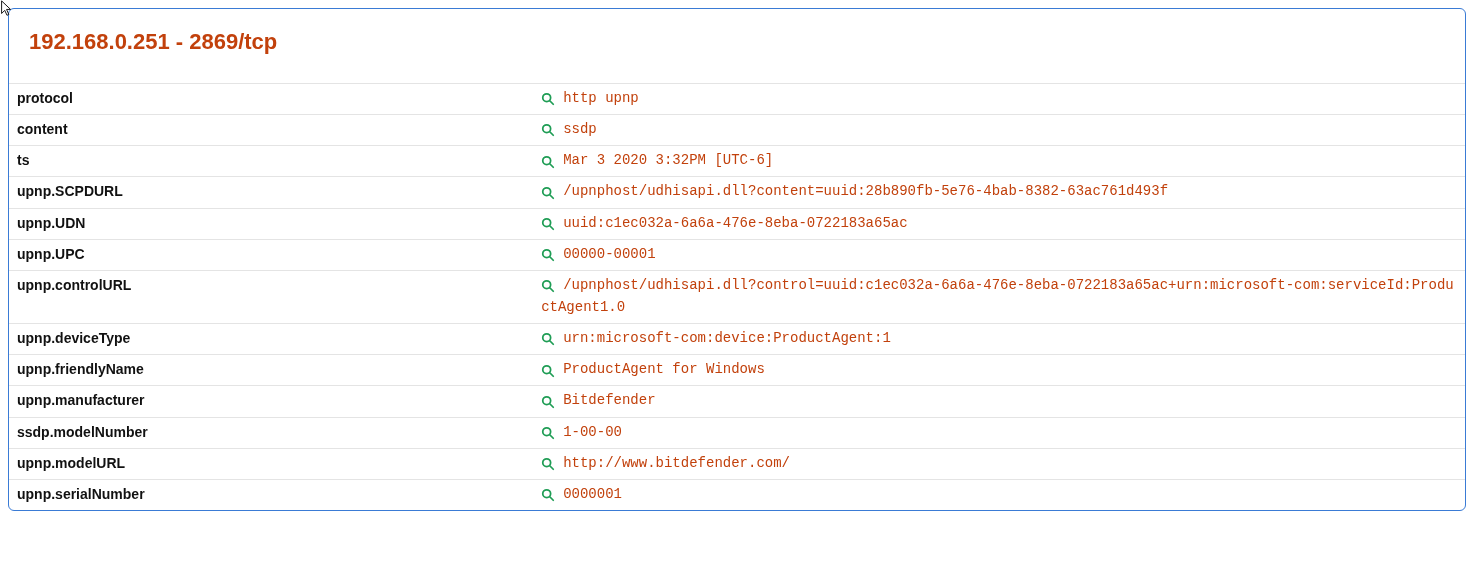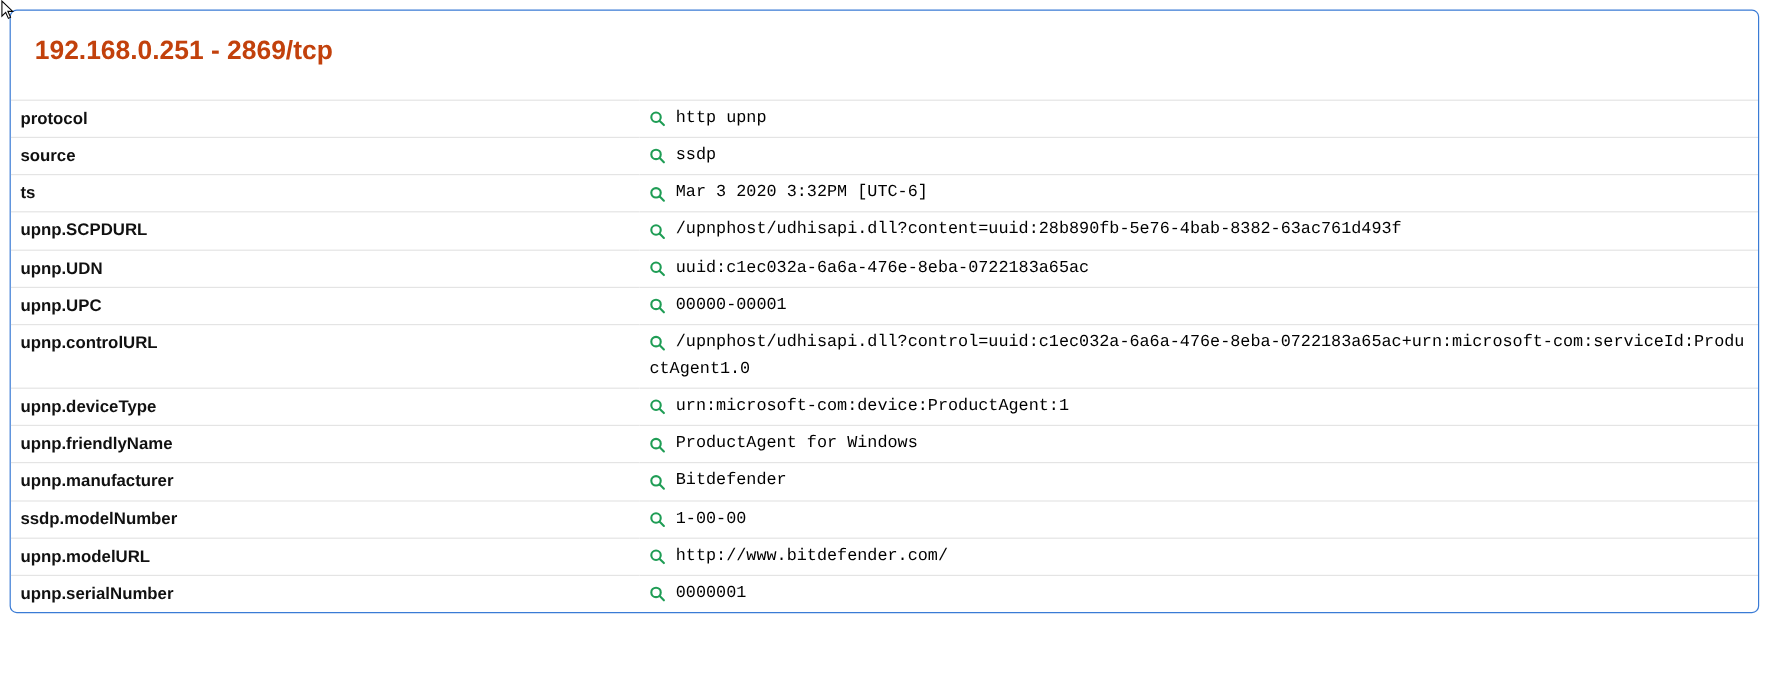--- a/index.html
+++ b/index.html
@@ -59,21 +59,21 @@
     width: 16px;
     vertical-align: middle;
     margin-right: 6px;
     color: #1f9d55;
     cursor: pointer;
   }
   .mag svg { display: block; }
   .mono {
     font-family: "Consolas", "Menlo", "Courier New", monospace;
     font-size: 14px;
-    color: #000000;
+    color: #c2410c;
     vertical-align: middle;
     word-break: break-all;
   }
 </style>
 </head>
 <body>
 
 <svg class="cursor" viewBox="0 0 14 20">
   <path d="M1 1 L1 15 L4.5 11.5 L7 17 L9 16 L6.5 10.5 L11 10.5 Z" fill="#fff" stroke="#000" stroke-width="1"></path>
 </svg>
@@ -83,21 +83,21 @@
   <table class="kv">
     <tbody id="kv-body">
         <tr>
           <td class="key">protocol</td>
           <td class="val"><span class="mag"><svg viewBox="0 0 16 16" width="14" height="14">
                 <circle cx="6.5" cy="6.5" r="4.5" fill="none" stroke="currentColor" stroke-width="2"></circle>
                 <line x1="10" y1="10" x2="14" y2="14" stroke="currentColor" stroke-width="2" stroke-linecap="round"></line>
               </svg></span><span class="mono">http upnp</span></td>
         </tr>
         <tr>
-          <td class="key">source</td>
+          <td class="key">content</td>
           <td class="val"><span class="mag"><svg viewBox="0 0 16 16" width="14" height="14">
                 <circle cx="6.5" cy="6.5" r="4.5" fill="none" stroke="currentColor" stroke-width="2"></circle>
                 <line x1="10" y1="10" x2="14" y2="14" stroke="currentColor" stroke-width="2" stroke-linecap="round"></line>
               </svg></span><span class="mono">ssdp</span></td>
         </tr>
         <tr>
           <td class="key">ts</td>
           <td class="val"><span class="mag"><svg viewBox="0 0 16 16" width="14" height="14">
                 <circle cx="6.5" cy="6.5" r="4.5" fill="none" stroke="currentColor" stroke-width="2"></circle>
                 <line x1="10" y1="10" x2="14" y2="14" stroke="currentColor" stroke-width="2" stroke-linecap="round"></line>

